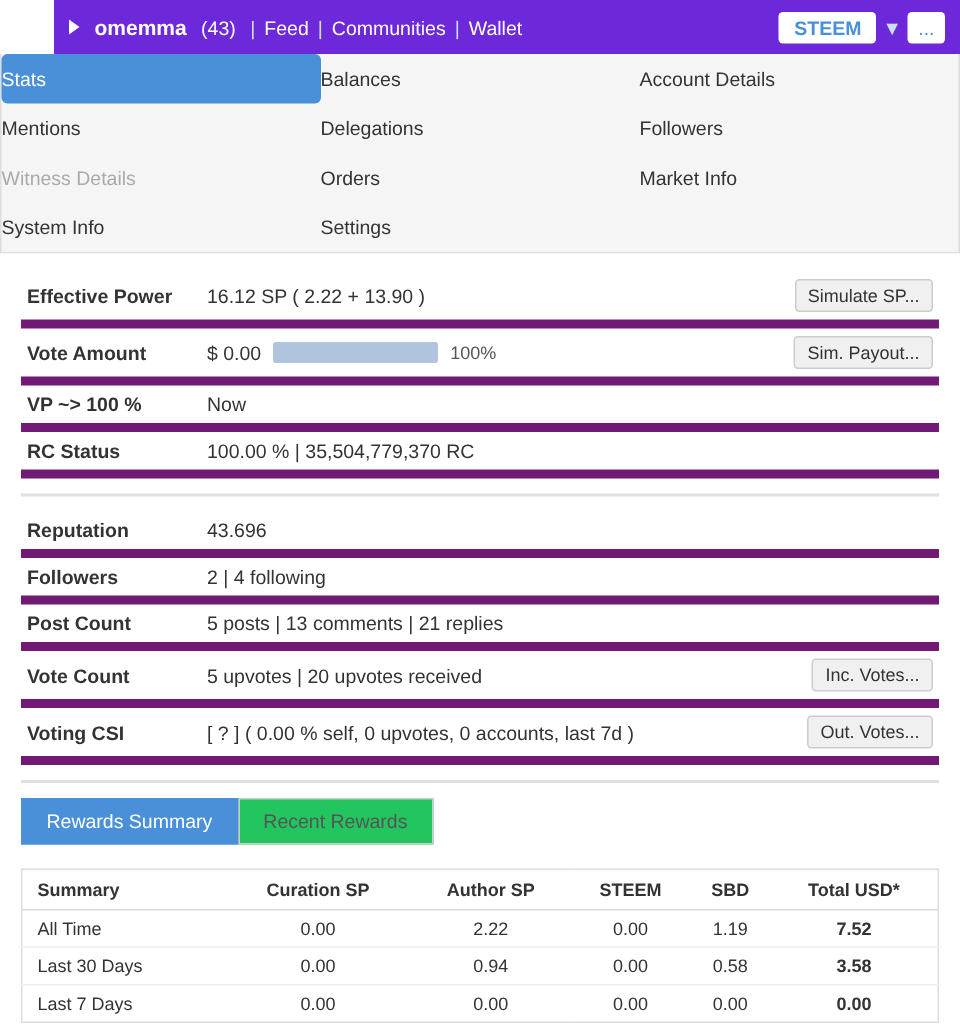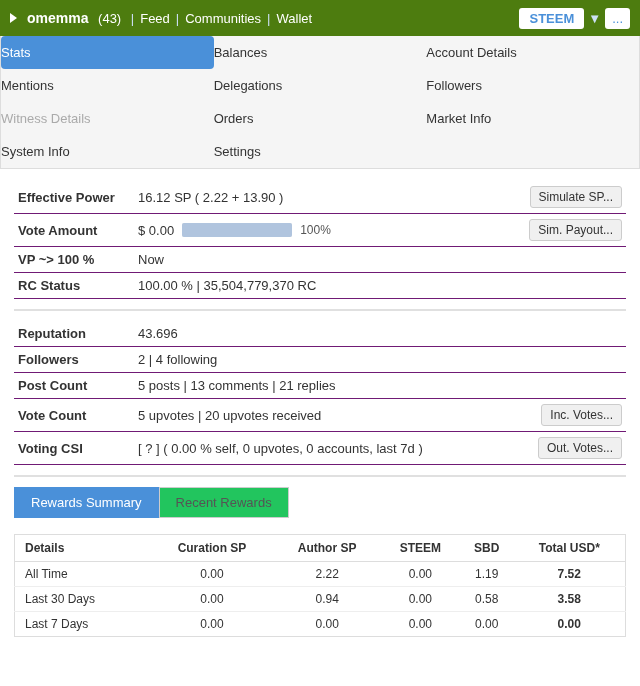--- a/index.html
+++ b/index.html
@@ -5,26 +5,27 @@
     * { box-sizing: border-box; margin: 0; padding: 0; }
     body {
       font-family: Arial, sans-serif;
       font-size: 13px;
       background: #fff;
       width: 640px;
     }
 
     
     .top-nav {
-      background: #4d7c0f;
+      background: #6d28d9;
       display: flex;
       align-items: center;
       padding: 0 10px;
       height: 36px;
       color: #fff;
+      margin-left: 36px;
     }
     .top-nav-left {
       display: flex;
       align-items: center;
       gap: 6px;
       flex: 1;
     }
     .nav-triangle {
       width: 0; height: 0;
       border-left: 7px solid white;
@@ -99,21 +100,21 @@
       background: #fff;
     }
 
     
     .stats-table {
       width: 100%;
       border-collapse: collapse;
       margin-bottom: 10px;
     }
     .stats-table tr {
-      border-bottom: 1px solid #701a75;
+      border-bottom: 6px solid #701a75;
     }
     .stats-table td {
       padding: 5px 4px;
       vertical-align: middle;
     }
     .stat-label {
       font-weight: bold;
       color: #333;
       white-space: nowrap;
       width: 120px;
@@ -350,21 +351,21 @@
   <hr class="section-sep">
 
   <div class="rewards-tabs">
     <button class="rewards-tab active">Rewards Summary</button>
     <button class="rewards-tab">Recent Rewards</button>
   </div>
 
   <table class="rewards-table">
     <thead>
       <tr>
-        <th>Details</th>
+        <th>Summary</th>
         <th>Curation SP</th>
         <th>Author SP</th>
         <th>STEEM</th>
         <th>SBD</th>
         <th>Total USD*</th>
       </tr>
     </thead>
     <tbody id="rewards-tbody">
     <tr>
       <td>All Time</td>

